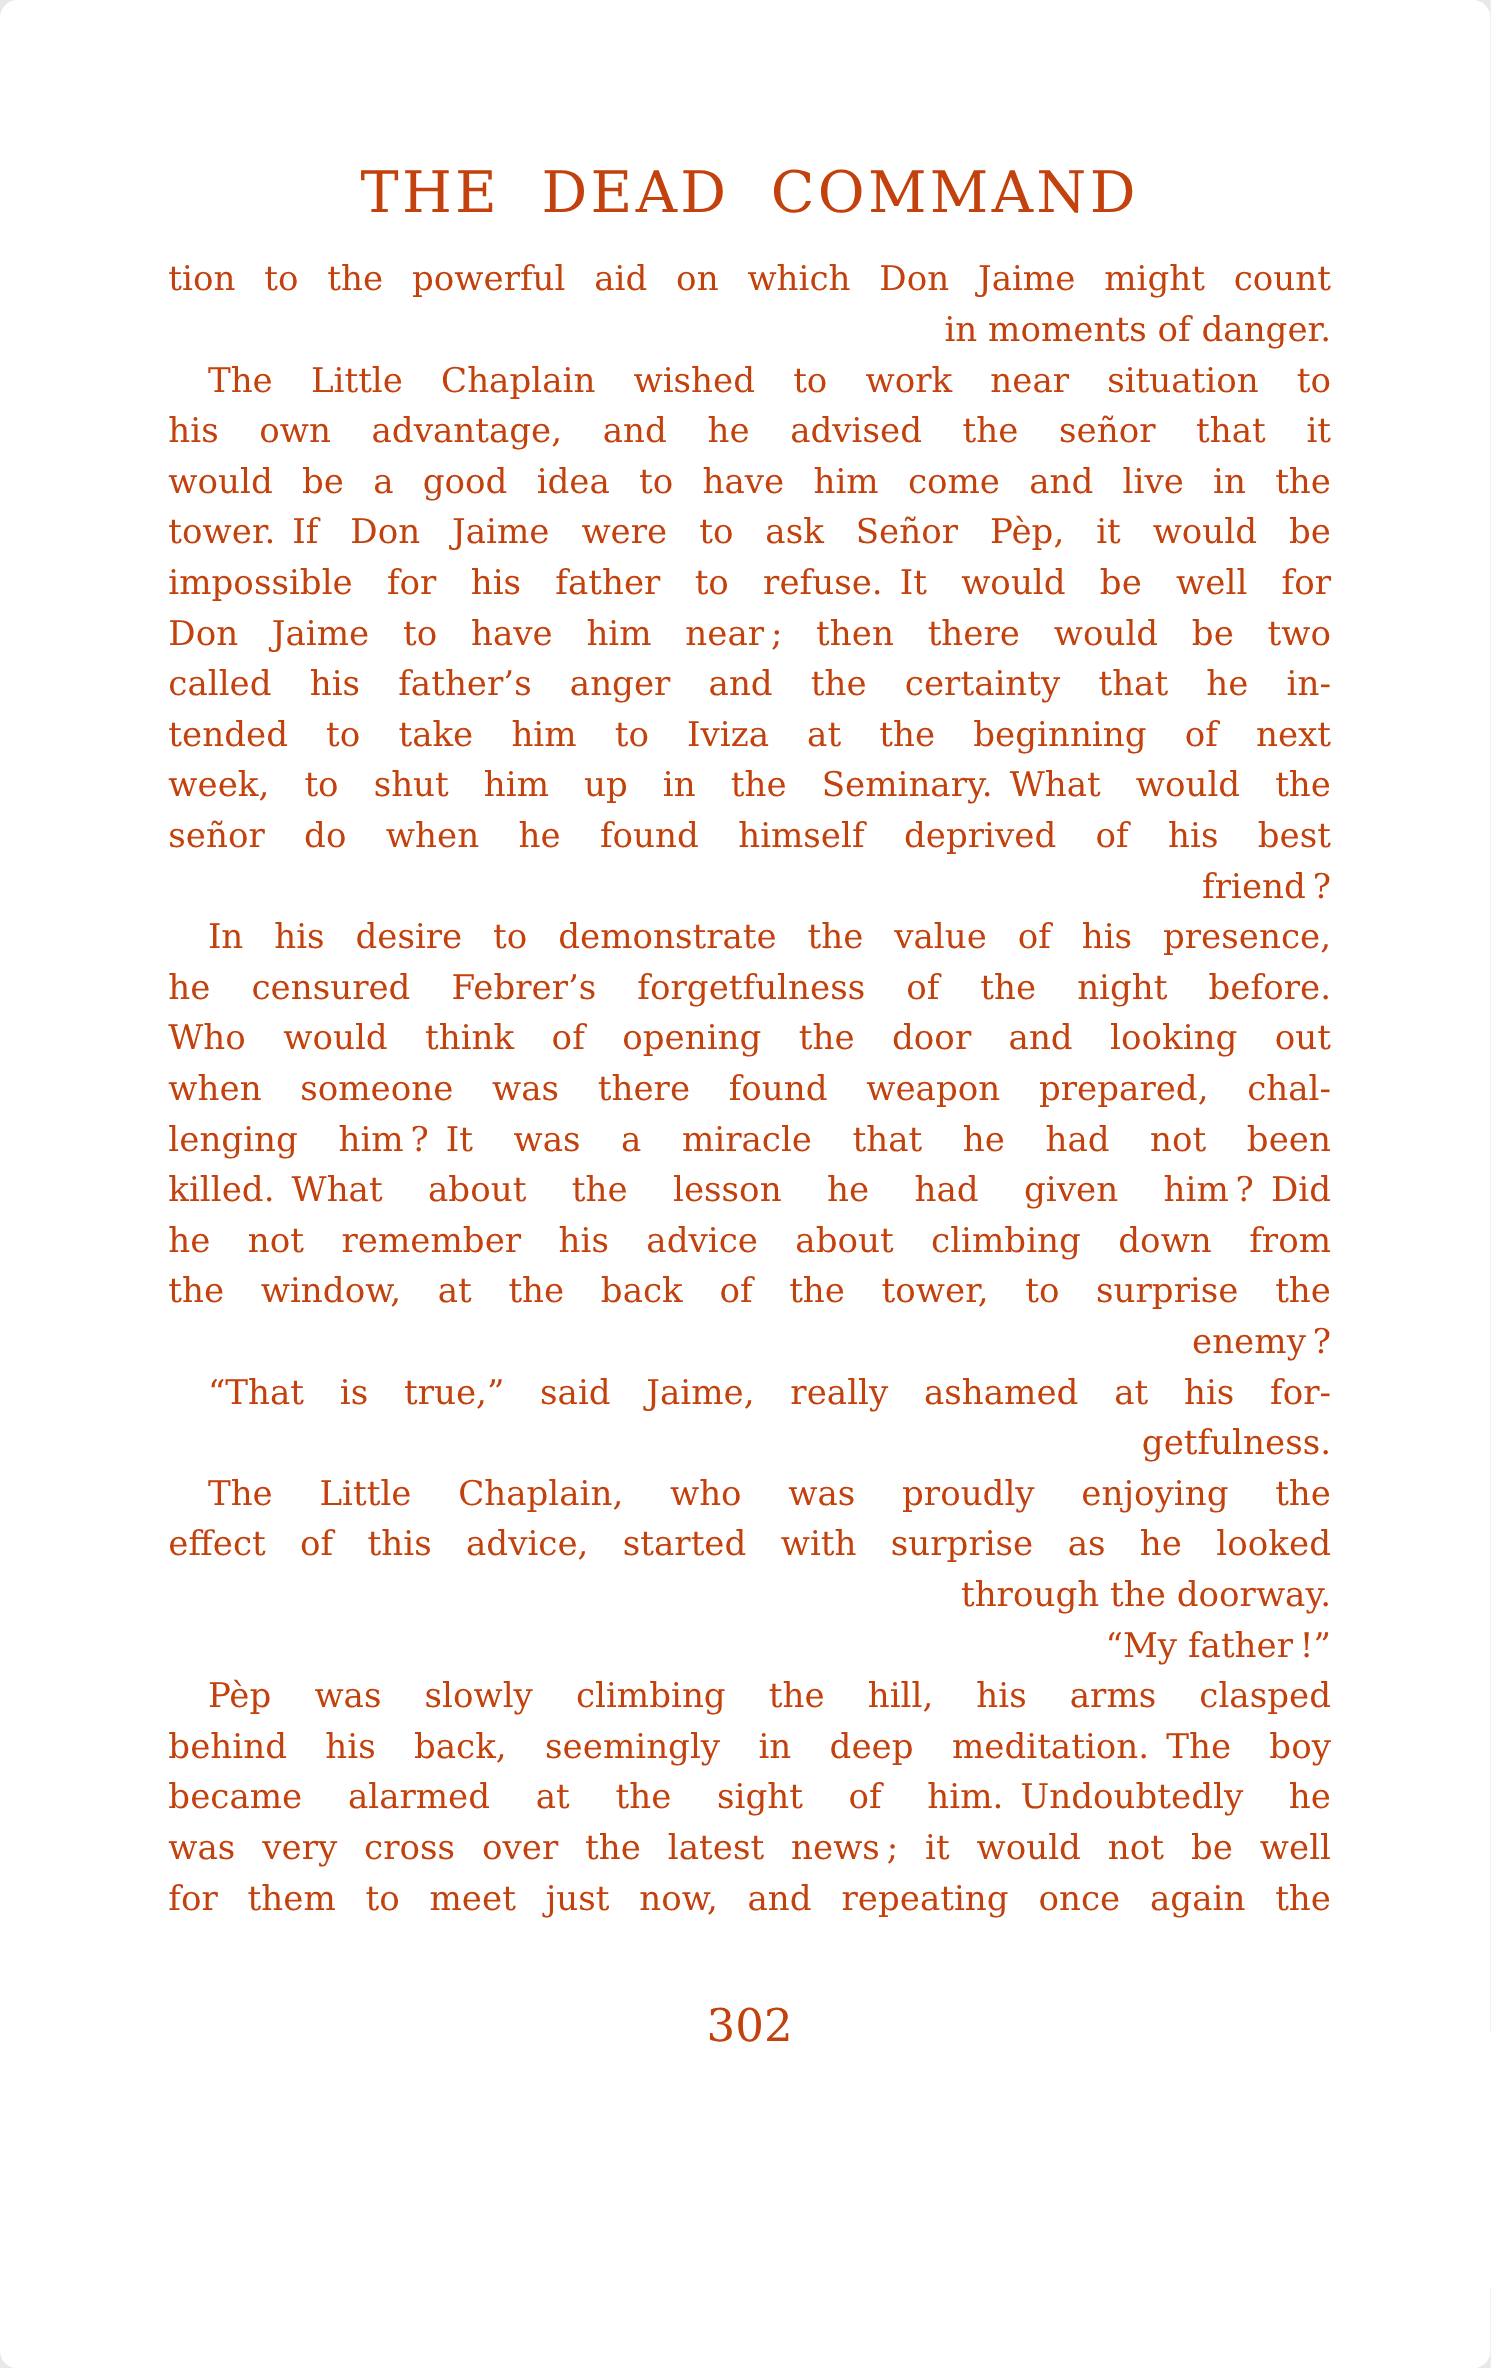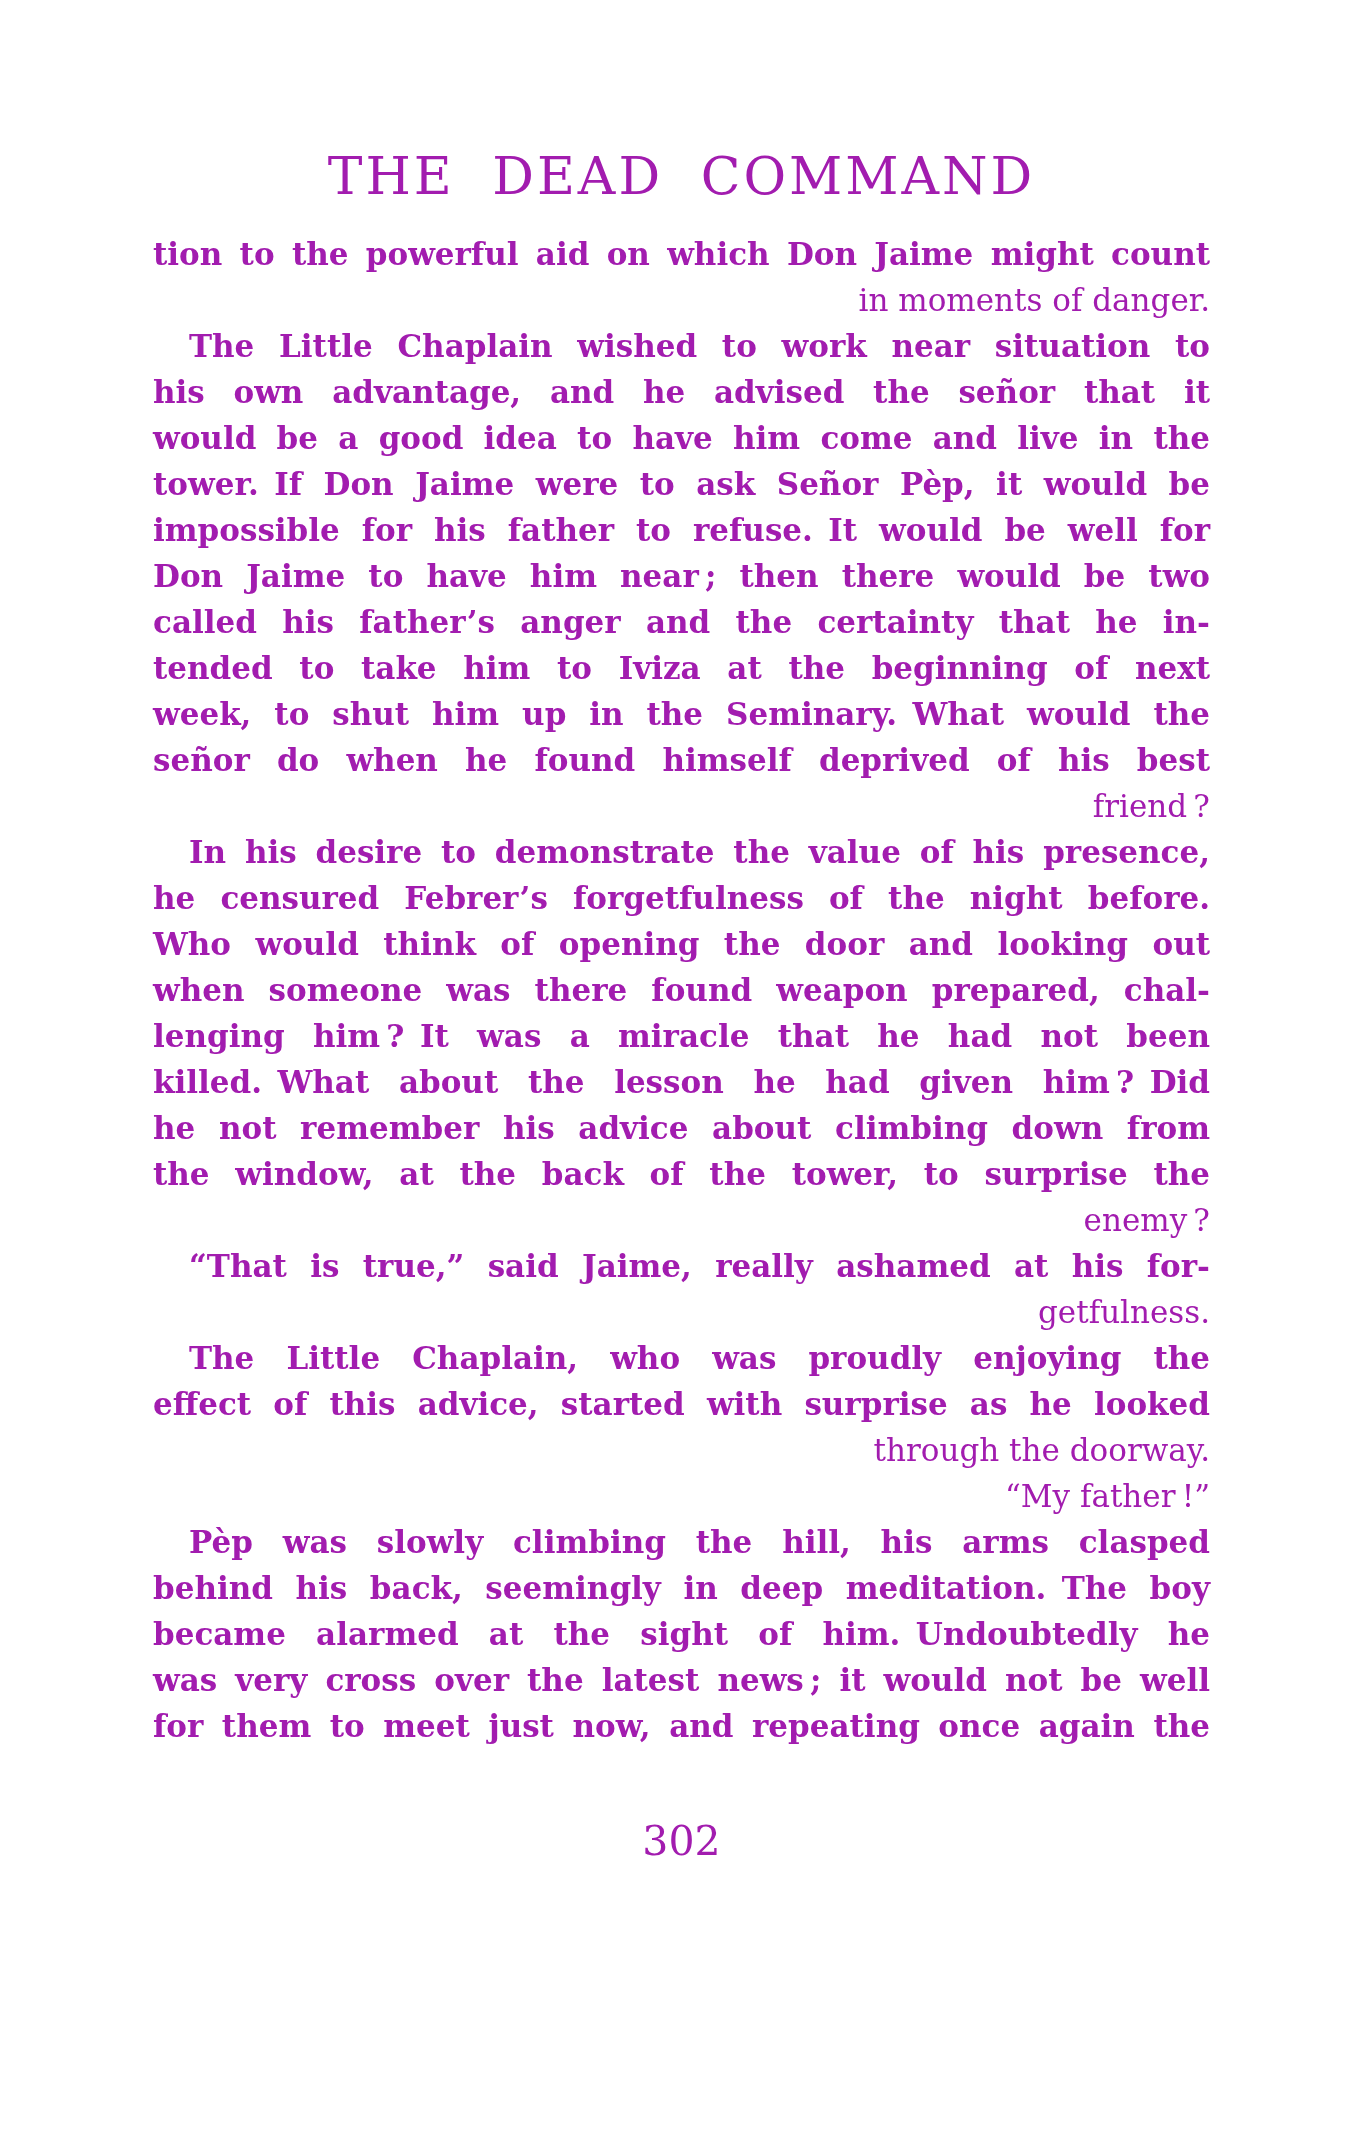--- a/index.html
+++ b/index.html
@@ -5,23 +5,24 @@
   html, body {
     margin: 0;
     padding: 0;
     background: #e8e8e8;
   }
   .page {
     position: relative;
     width: 1355px;
     height: 2153px;
     background: #ffffff;
-    color: #a21caf;
+    color: #c2410c;
     font-family: "DejaVu Serif", serif;
     overflow: hidden;
+    border-radius: 16px;
   }
   .title {
     position: absolute;
     top: 146px;
     left: 153px;
     width: 1057px;
     margin: 0;
     text-align: center;
     font-size: 52px;
     font-weight: normal;
@@ -37,21 +38,20 @@
     width: 1057px;
   }
   .line {
     font-size: 31px;
     line-height: 46px;
     text-align: right;
   }
   .line.just {
     text-align: justify;
     text-align-last: justify;
-    font-weight: bold;
   }
   .line.indent {
     text-indent: 36px;
   }
   .pagenum {
     position: absolute;
     top: 1820px;
     left: 153px;
     width: 1057px;
     text-align: center;

